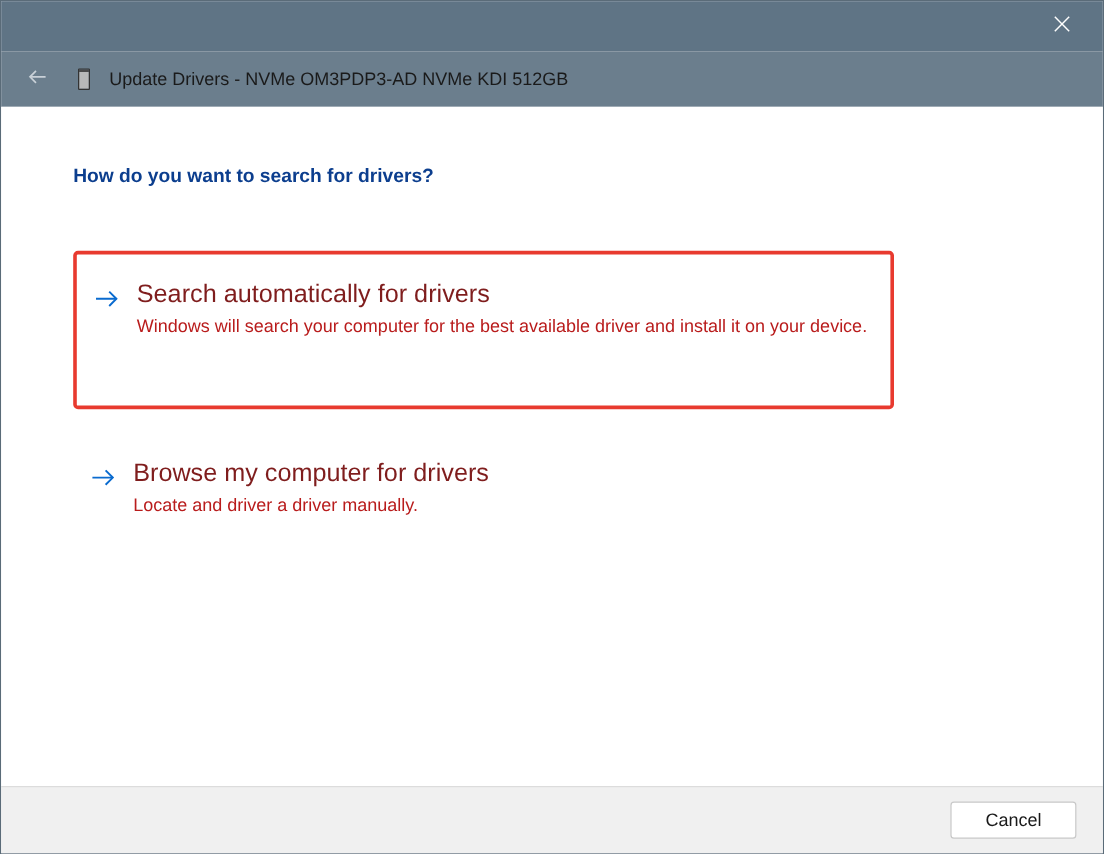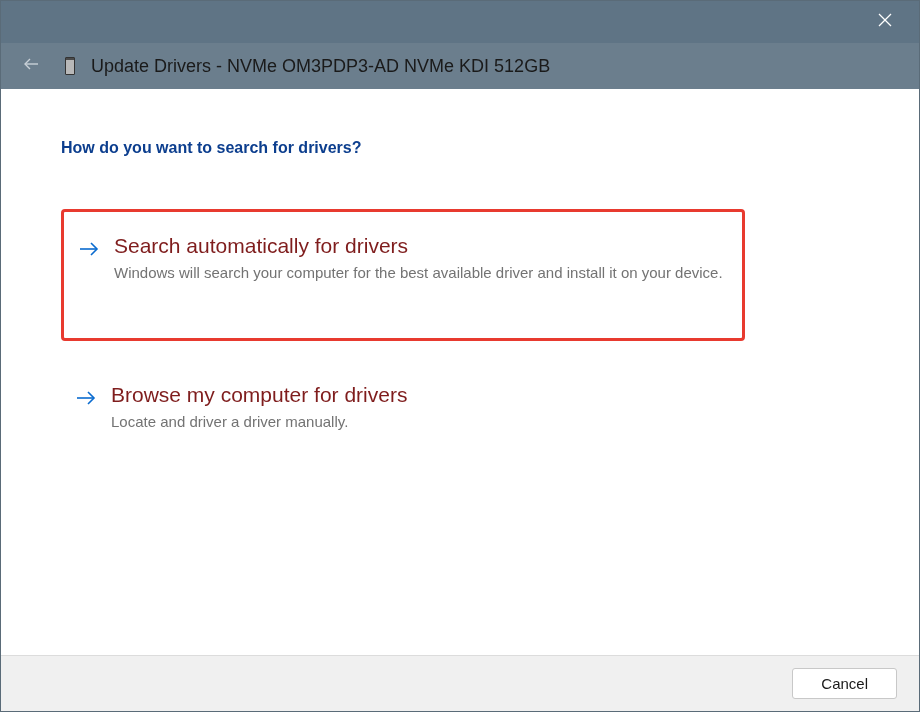--- a/index.html
+++ b/index.html
@@ -73,21 +73,21 @@
       margin-right: -6px;
     }
     .device-icon-inner {
       width: 10px;
       height: 18px;
       background: linear-gradient(to bottom, #4a4a4a 0%, #4a4a4a 15%, #b8b8b8 15%, #b8b8b8 100%);
       border: 1px solid #333;
       border-radius: 1px;
     }
     .window-title {
-      font-size: 18px;
+      font-size: 15px;
       color: #1a1a1a;
       font-weight: 400;
     }
     .content {
       flex: 1;
       padding: 50px 60px 20px 60px;
       background: #ffffff;
     }
     .heading {
       font-size: 16px;
@@ -123,21 +123,21 @@
       flex: 1;
     }
     .option-title {
       font-size: 21px;
       color: #7f1d1d;
       font-weight: 400;
       margin-bottom: 4px;
     }
     .option-desc {
       font-size: 15px;
-      color: #737373;
+      color: #b91c1c;
       line-height: 1.45;
       max-width: 620px;
     }
     .footer {
       height: 56px;
       background: #f0f0f0;
       border-top: 1px solid #dcdcdc;
       display: flex;
       justify-content: flex-end;
       align-items: center;

